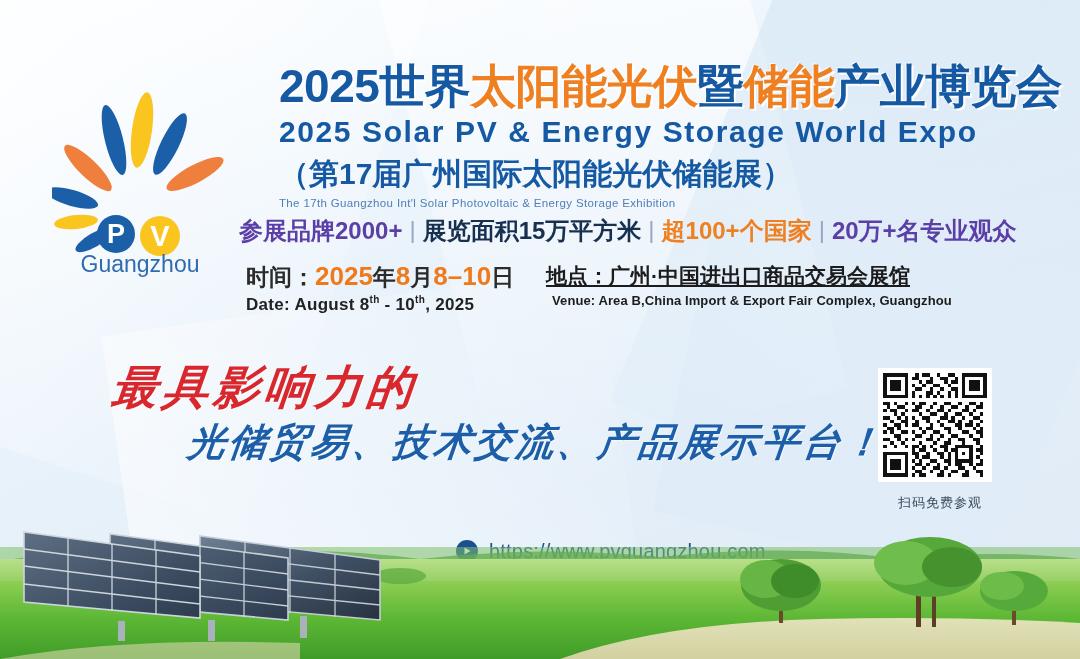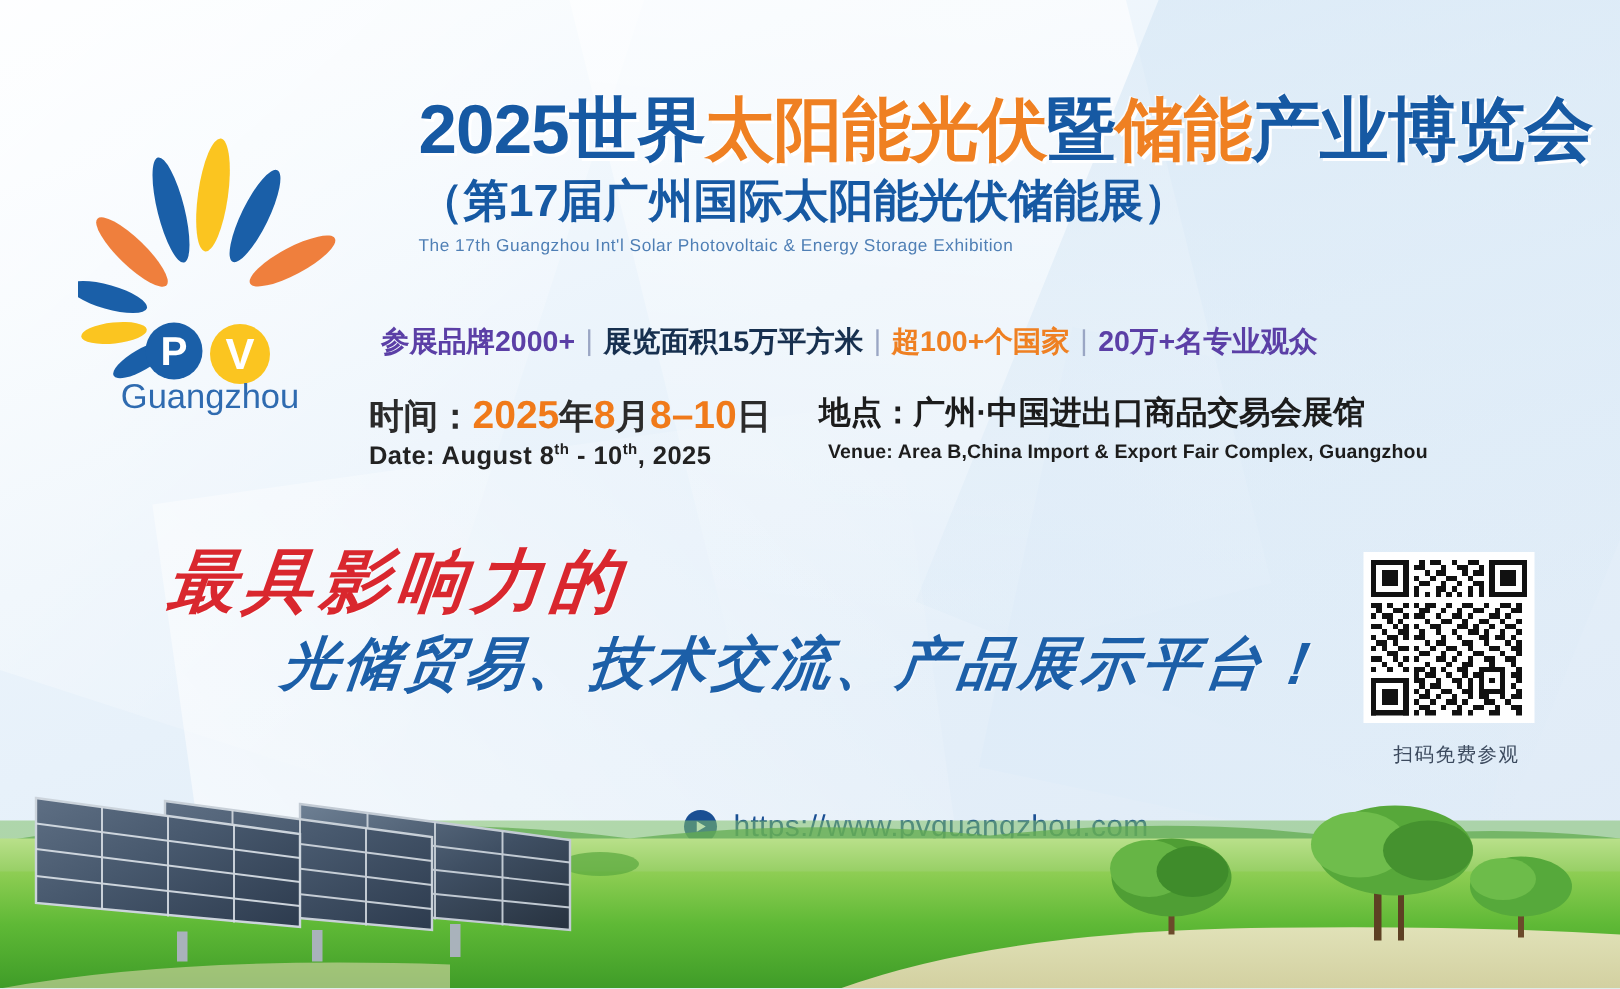--- a/index.html
+++ b/index.html
@@ -50,38 +50,38 @@
   .title-cn2{
     font-size:30px;font-weight:bold;color:#1659a3;letter-spacing:0;
     line-height:1.3;margin-top:4px;white-space:nowrap;
   }
   .title-en2{
     font-size:11.5px;font-weight:normal;color:#4f7fb5;letter-spacing:.35px;
     line-height:1.3;margin-top:3px;white-space:nowrap;
   }
 
   
-  #stats{position:absolute;left:254px;top:219px;white-space:nowrap;
-    font-size:19px;font-weight:bold;line-height:1;}
+  #stats{position:absolute;left:239px;top:219px;white-space:nowrap;
+    font-size:24px;font-weight:bold;line-height:1;}
   #stats span.seg{display:inline-block;}
   .s-purple{color:#5b3fa6;}
   .s-navy{color:#17304f;}
   .s-orange{color:#ef8022;}
   .sep{color:#9aa6c4;font-weight:normal;padding:0 7px;position:relative;top:-1px;}
 
   
   #date{position:absolute;left:246px;top:262px;white-space:nowrap;}
   .date-cn{font-size:23px;font-weight:bold;color:#2b2b2b;line-height:1.15;}
   .date-cn .num{color:#f07a1a;font-size:26px;}
   .date-en{font-size:17px;font-weight:bold;color:#222;line-height:1.2;margin-top:2px;
     letter-spacing:.3px;}
   .date-en sup{font-size:10px;}
 
   #venue{position:absolute;left:546px;top:264px;white-space:nowrap;}
-  .venue-cn{font-size:21px;font-weight:bold;color:#1c1c1c;line-height:1.15;}
+  .venue-cn{font-size:21px;font-weight:bold;color:#1c1c1c;line-height:1.15;text-decoration:underline;}
   .venue-en{font-size:13px;font-weight:bold;color:#1c1c1c;line-height:1.25;
     margin-top:5px;margin-left:6px;letter-spacing:.1px;}
 
   
   #slogan{position:absolute;left:112px;top:362px;}
   .callig{
     font-family:"DejaVu Serif","Liberation Serif",serif;
     font-weight:bold;font-style:italic;white-space:nowrap;
   }
   .callig-1{font-size:46px;color:#d9272e;letter-spacing:5px;line-height:1.1;
@@ -93,21 +93,21 @@
 
   
   #contact{position:absolute;left:456px;top:540px;}
   .crow{display:flex;align-items:flex-start;margin-bottom:9px;}
   .cicon{width:22px;height:22px;border-radius:50%;background:#1a4f93;
     display:flex;align-items:center;justify-content:center;margin-right:11px;
     flex:0 0 auto;}
   .ctext{font-size:20px;color:#1a4f93;letter-spacing:.2px;font-weight:500;}
 
   
-  #qr{position:absolute;left:878px;top:368px;width:124px;margin-left:31px;}
+  #qr{position:absolute;left:878px;top:368px;width:124px;}
   #qrimg{width:114px;height:114px;background:#fff;padding:5px;box-sizing:border-box;}
   #qrcap{margin-top:12px;text-align:center;font-size:13px;color:#3c4a5e;
     letter-spacing:1px;}
 
   
   #ground{position:absolute;left:0;bottom:0;width:1080px;height:140px;}
   #panels{position:absolute;left:10px;bottom:16px;width:430px;height:135px;}
 </style>
 </head>
 <body>
@@ -140,20 +140,21 @@
       <circle cx="108" cy="144" r="20" fill="#fbc520"></circle>
       <text x="108" y="154" font-family="Liberation Sans, sans-serif" font-size="29" font-weight="bold" fill="#ffffff" text-anchor="middle">V</text>
       <text x="88" y="180" font-family="Liberation Sans, sans-serif" font-size="23" fill="#2f6bb0" text-anchor="middle">Guangzhou</text>
     </svg>
   </div>
 
   <div id="textblock">
     <div class="title-main">
       <span class="t-blue">2025世界</span><span class="t-orange">太阳能光伏</span><span class="t-blue">暨</span><span class="t-orange">储能</span><span class="t-blue">产业博览会</span>
     </div>
+    <div class="title-en">2025 Solar PV &amp; Energy Storage World Expo</div>
     <div class="title-cn2">（第17届广州国际太阳能光伏储能展）</div>
     <div class="title-en2">The 17th Guangzhou Int'l Solar Photovoltaic &amp; Energy Storage Exhibition</div>
   </div>
 
   <div id="stats">
     <span class="seg s-purple">参展品牌2000+</span><span class="sep">|</span><span class="seg s-navy">展览面积15万平方米</span><span class="sep">|</span><span class="seg s-orange">超100+个国家</span><span class="sep">|</span><span class="seg s-purple">20万+名专业观众</span>
   </div>
 
   <div id="date">
     <div class="date-cn">

